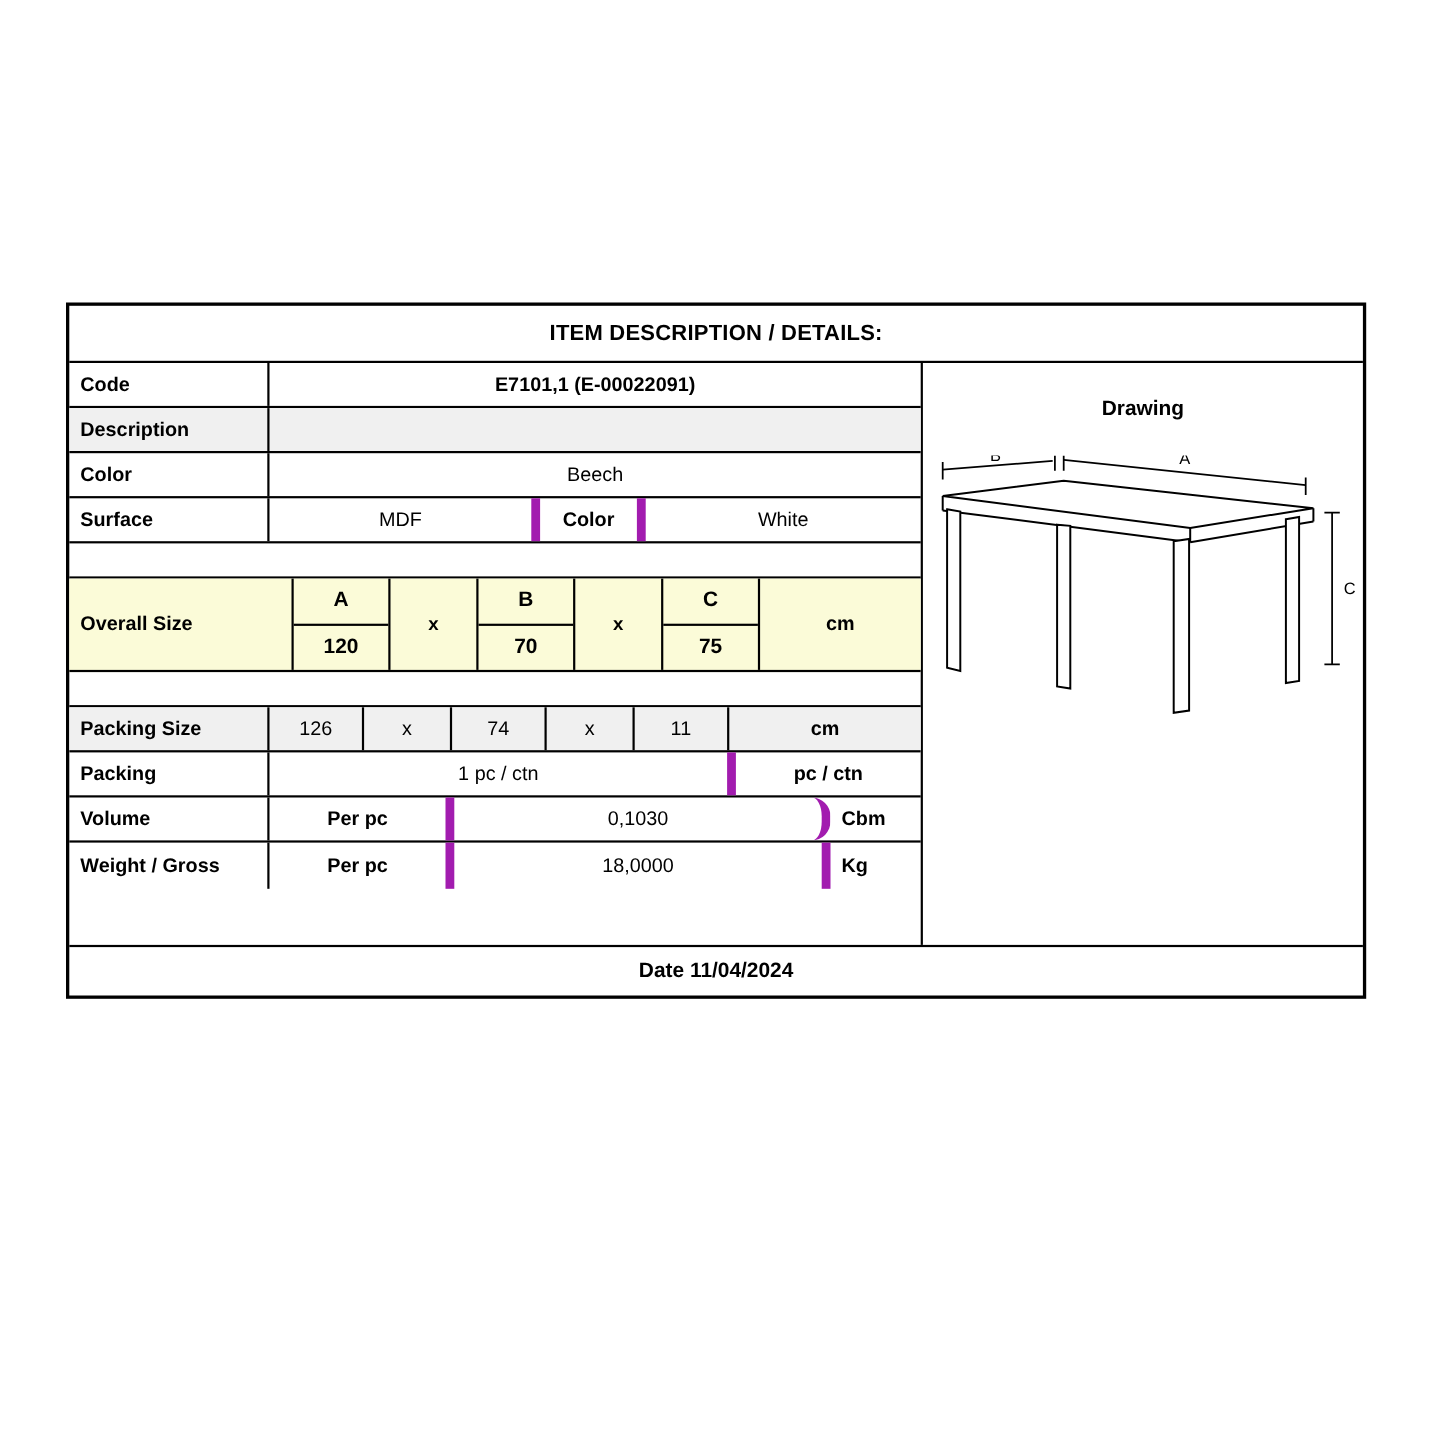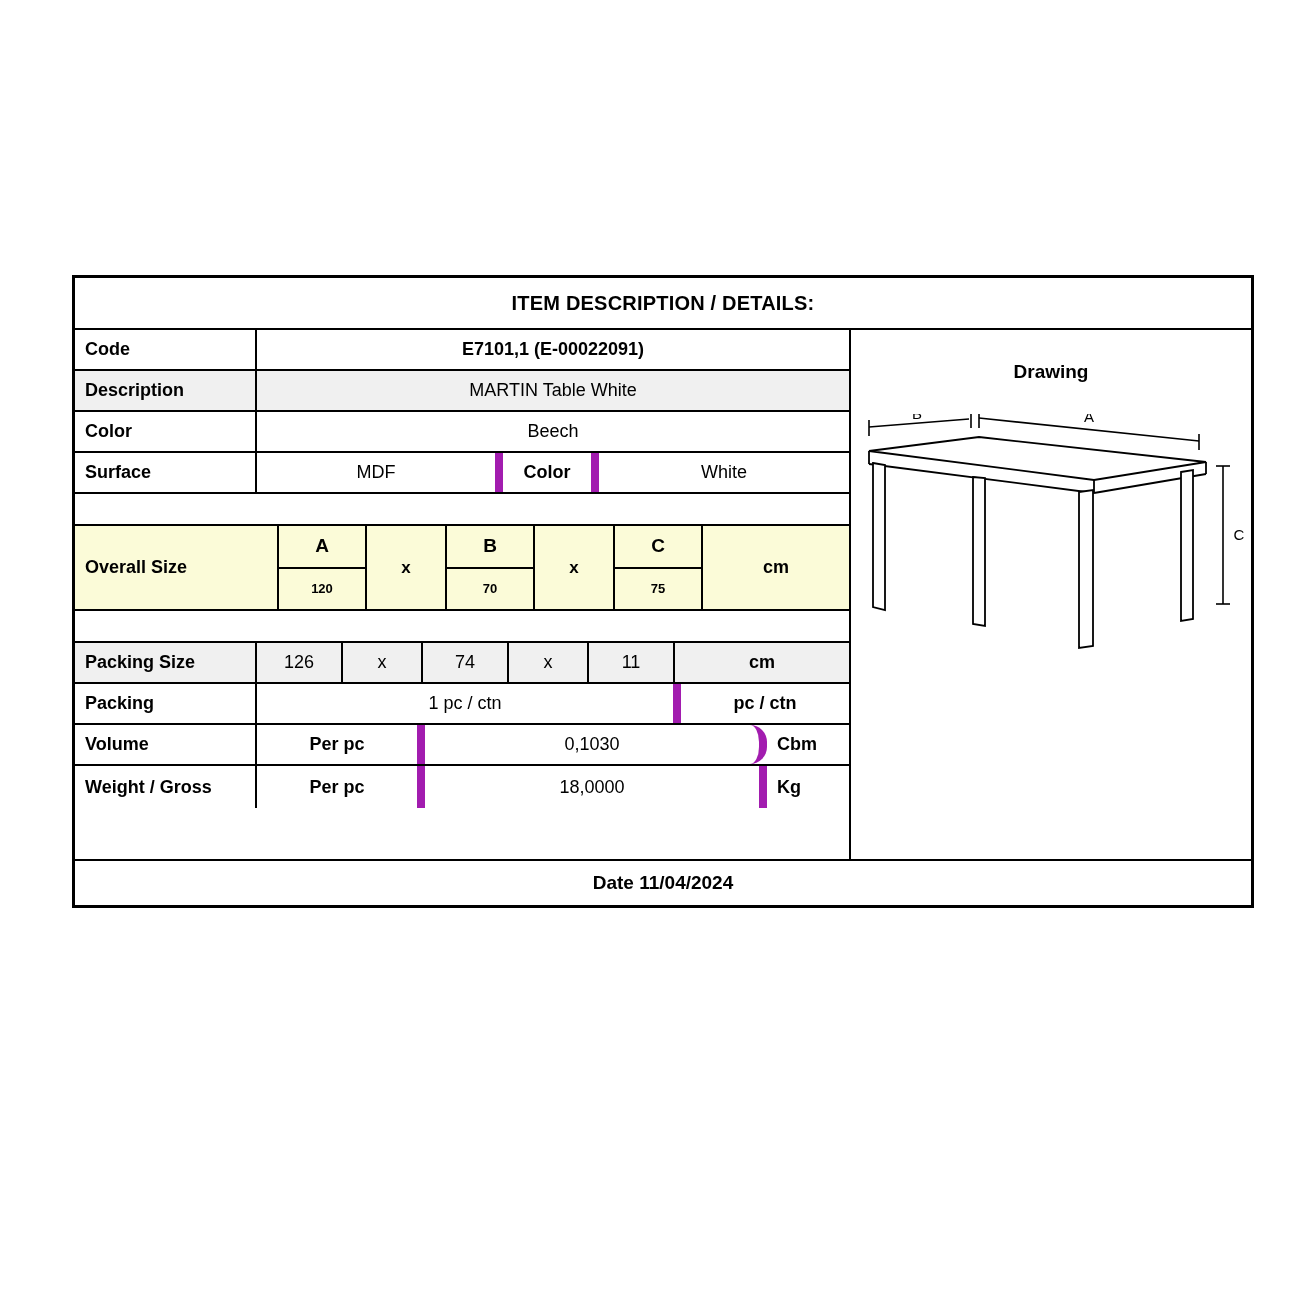--- a/index.html
+++ b/index.html
@@ -8,21 +8,21 @@
     background: #ffffff;
   }
   body {
     width: 1300px;
     height: 1300px;
     font-family: "Liberation Sans", sans-serif;
     position: relative;
   }
   .sheet {
     position: absolute;
-    left: 72px;
+    left: 60px;
     top: 275px;
     width: 1182px;
     height: 633px;
     border: 3px solid #000;
     box-sizing: border-box;
     display: flex;
     flex-direction: column;
   }
   .title-row {
     height: 50px;
@@ -122,21 +122,21 @@
     font-weight: bold;
     font-size: 19px;
     border-bottom: 2px solid #000;
   }
   .dimcol .bot {
     flex: 1;
     display: flex;
     align-items: center;
     justify-content: center;
     font-weight: bold;
-    font-size: 13px;
+    font-size: 19px;
   }
   .xcol {
     width: 80px;
     border-right: 2px solid #000;
     box-sizing: border-box;
     display: flex;
     align-items: center;
     justify-content: center;
     font-weight: bold;
     font-size: 17px;
@@ -176,21 +176,20 @@
 
     <div class="left-col">
 
       <div class="r h41">
         <div class="cell lbl">Code</div>
         <div class="cell ctr bold" style="flex:1;">E7101,1 (E-00022091)</div>
       </div>
 
       <div class="r h41 grey">
         <div class="cell lbl">Description</div>
-        <div class="cell ctr" style="flex:1;">MARTIN Table White</div>
       </div>
 
 
       <div class="r h41">
         <div class="cell lbl">Color</div>
         <div class="cell ctr" style="flex:1;">Beech</div>
       </div>
 
       <div class="r h41">
         <div class="cell lbl">Surface</div>

